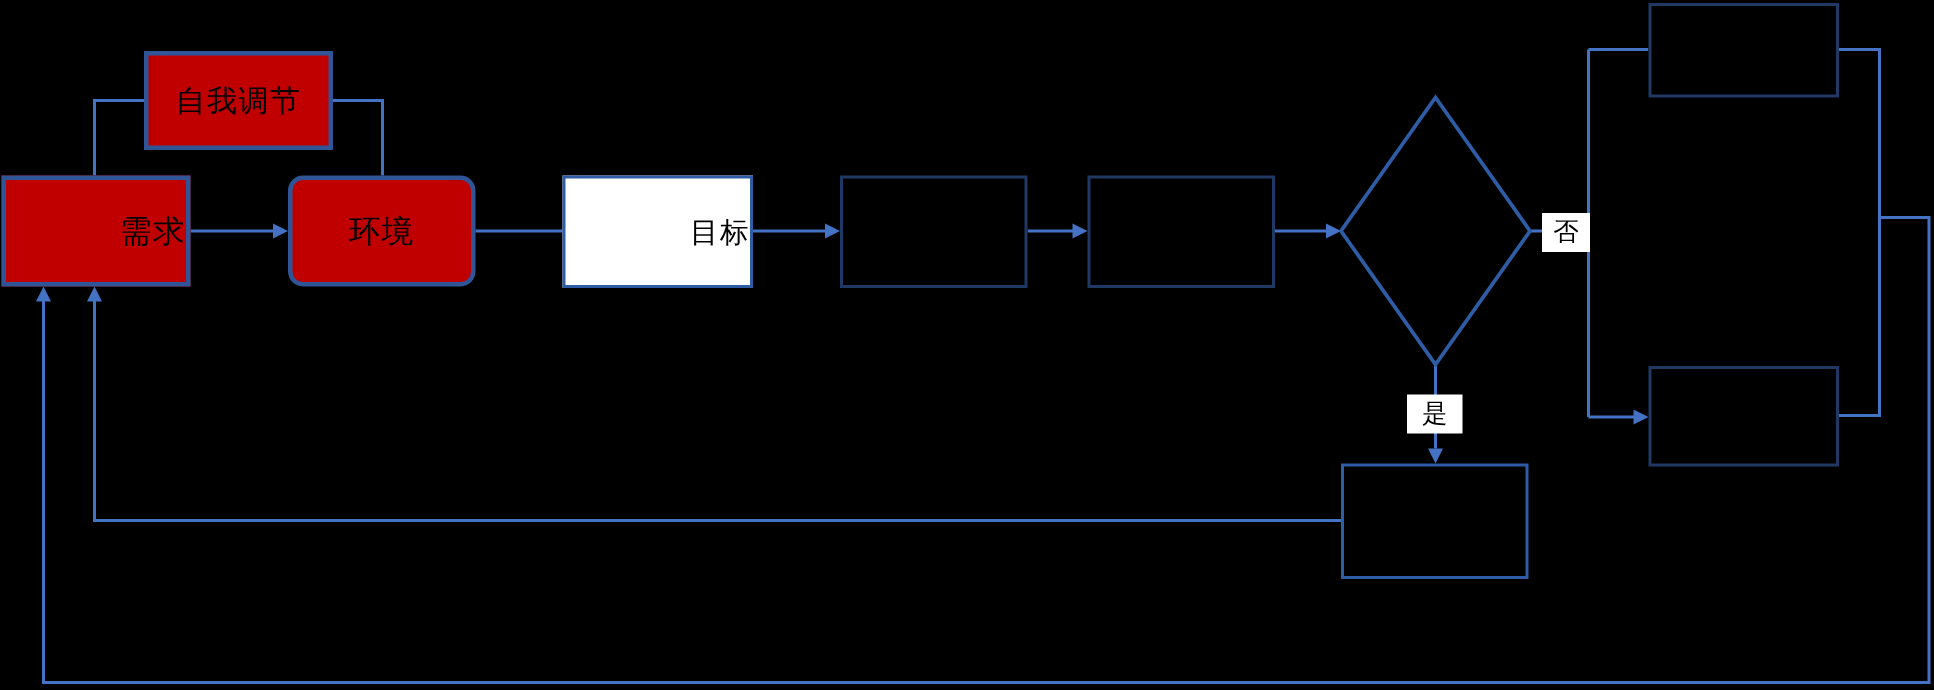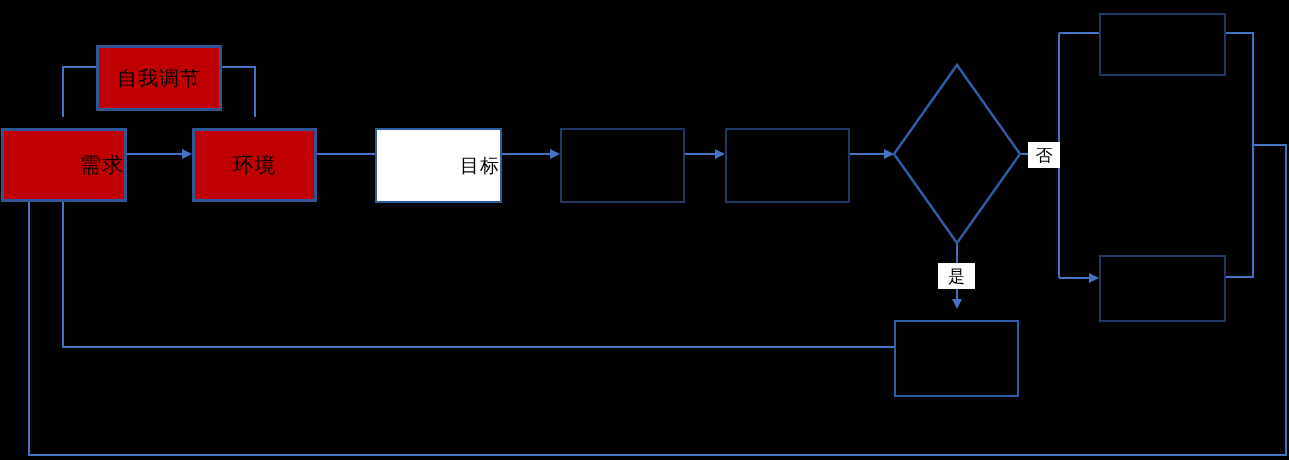--- a/index.html
+++ b/index.html
@@ -7,30 +7,30 @@
     position:relative;
     width:1289px;height:460px;
     background:#000;
     overflow:hidden;
     font-family:"DejaVu Sans","Liberation Sans",sans-serif;
   }
   .wires{position:absolute;left:0;top:0;width:1289px;height:460px;}
   .node{
     position:absolute;box-sizing:border-box;
     display:flex;align-items:center;justify-content:center;
-    color:#000;text-align:center;letter-spacing:1px;margin-top:11px;
+    color:#000;text-align:center;letter-spacing:1px;
   }
   .node-red{background:#C00000;border:3px solid #2F5597;}
   .node-white{background:#FFFFFF;border:2px solid #2E5DA6;}
   .node-dark{background:#000000;border:2.5px solid #203864;}
   .node-dark-medium{background:#000000;border:2.5px solid #2E5DA6;}
 
   .n-selfreg{left:96px;top:34px;width:126px;height:66px;font-size:20px;}
   .n-need{left:1px;top:117px;width:126px;height:74px;font-size:21px;justify-content:flex-end;}
-  .n-env{left:192px;top:117px;width:125px;height:74px;font-size:21px;}
+  .n-env{left:192px;top:117px;width:125px;height:74px;font-size:21px;border-radius:10px;}
   .n-goal{left:375px;top:117px;width:127px;height:75px;font-size:19px;justify-content:flex-end;}
   .n-p1{left:560px;top:117px;width:125px;height:75px;font-size:18px;color:#000;}
   .n-p2{left:725px;top:117px;width:125px;height:75px;font-size:18px;color:#000;}
   .n-topright{left:1099px;top:2px;width:127px;height:63px;font-size:18px;color:#000;}
   .n-midright{left:1099px;top:244px;width:127px;height:67px;font-size:18px;color:#000;}
   .n-bottom{left:894px;top:309px;width:125px;height:77px;font-size:18px;color:#000;}
 
   .edge-label{
     position:absolute;box-sizing:border-box;
     background:#FFFFFF;color:#000;

